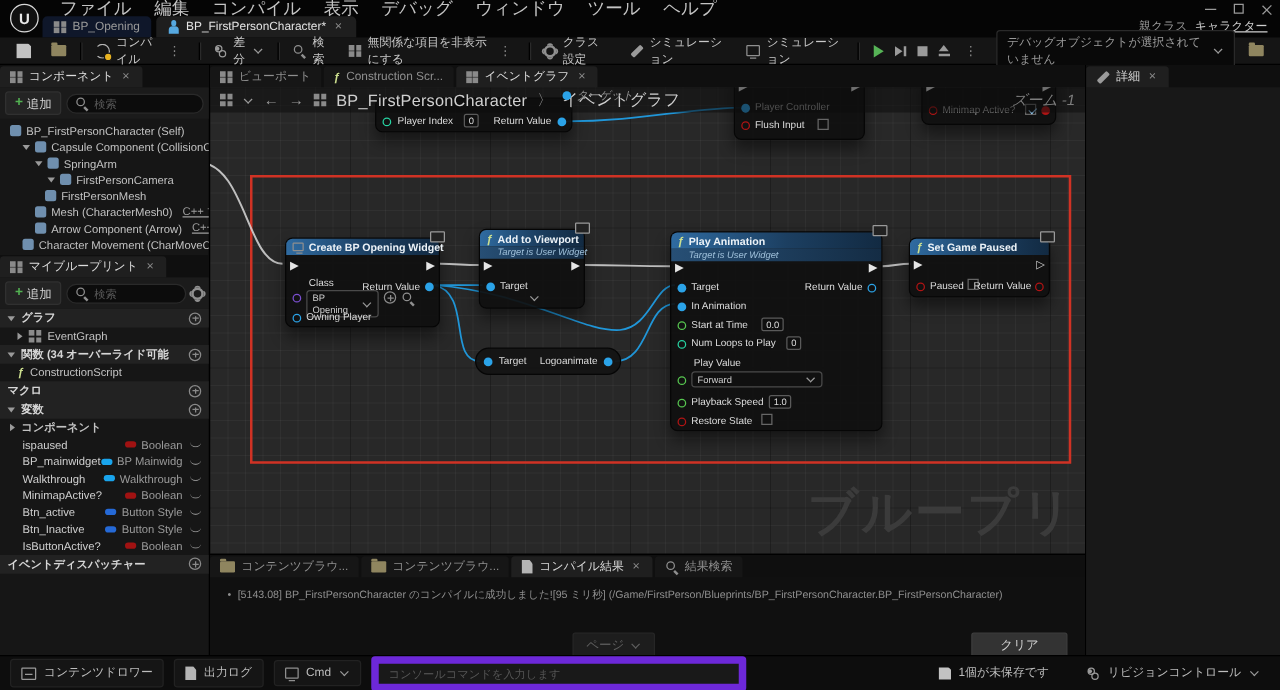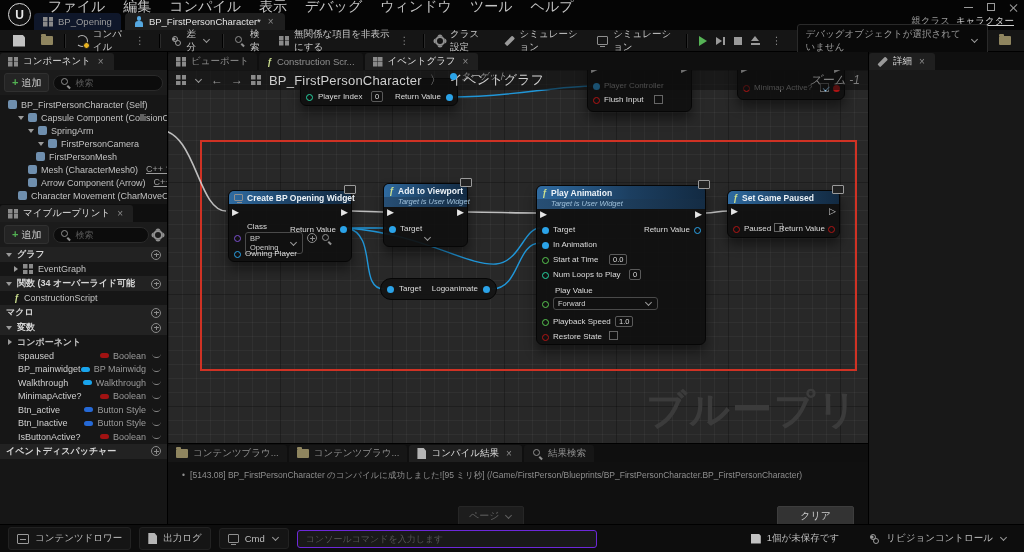--- a/index.html
+++ b/index.html
@@ -146,21 +146,21 @@
 
 #bottom-panel{position:absolute;left:168px;top:443px;width:700px;height:81px;background:#121212;border-top:1px solid #000}
 #bottom-body{position:relative;height:62px;background:#101010}
 #log-line{position:absolute;left:14px;top:8px;font-family:"DejaVu Sans Mono",monospace;font-size:8.5px;color:#8f8f8f;white-space:nowrap}
 #page-btn{position:absolute;left:290px;top:44px;display:flex;align-items:center;gap:5px;background:#1d1d1d;border:1px solid #262626;border-radius:2px;padding:2px 10px;color:#5f5f5f}
 #clear-btn{position:absolute;right:14px;top:44px;background:#333;border:1px solid #3d3d3d;border-radius:2px;padding:2px 22px;color:#cfcfcf}
 
 
 #statusbar{position:absolute;left:0;top:524px;width:1024px;height:28px;background:#0d0d0d;border-top:1px solid #000;display:flex;align-items:center;gap:8px;padding:0 8px;font-size:9.5px;color:#bdbdbd}
 .sbtn{display:flex;align-items:center;gap:6px;padding:4px 8px;background:#151515;border:1px solid #222;border-radius:3px}
-#console-input{width:300px;display:flex;align-items:center;background:#191919;border:1px solid #6d28d9;border-radius:3px;padding:3px 8px}
+#console-input{width:300px;display:flex;align-items:center;background:#191919;border:6px solid #6d28d9;border-radius:3px;padding:3px 8px}
 #console-input input{background:transparent;border:none;outline:none;color:#bbb;font-size:9px;width:100%}
 #console-input input::placeholder{color:#555}
 #sb-right{margin-left:auto;display:flex;align-items:flex-end;gap:14px}
 </style>
 </head>
 <body>
 
 <div id="titlebar">
   <div id="ue-logo">U</div>
   <div id="menubar">

